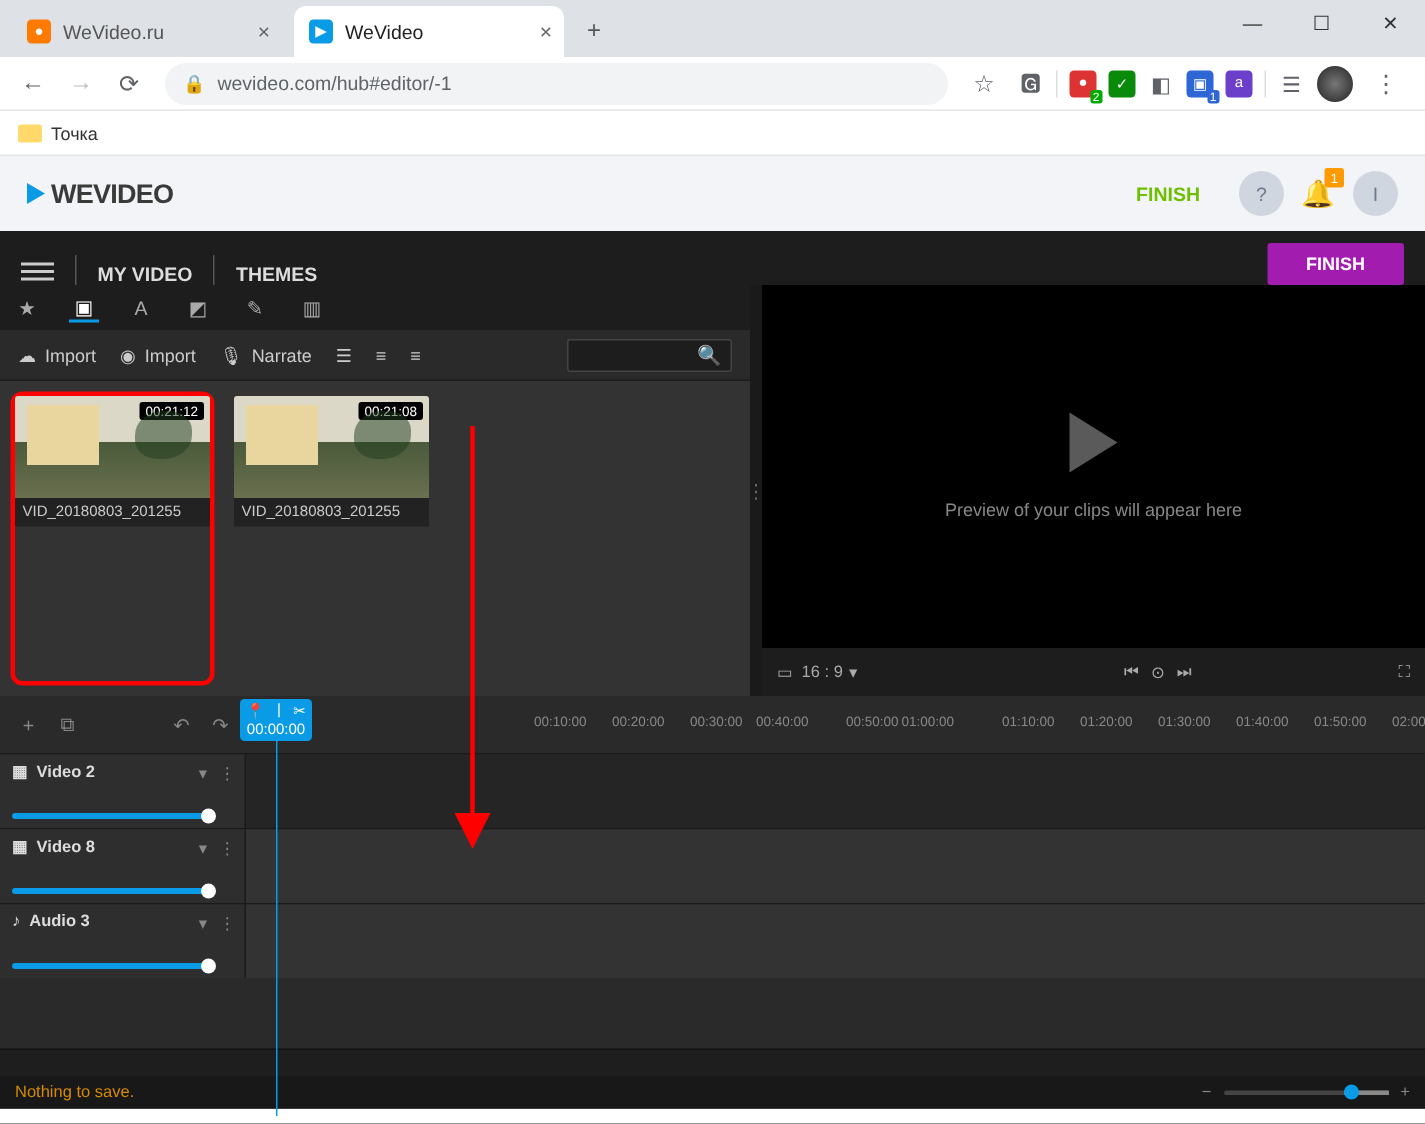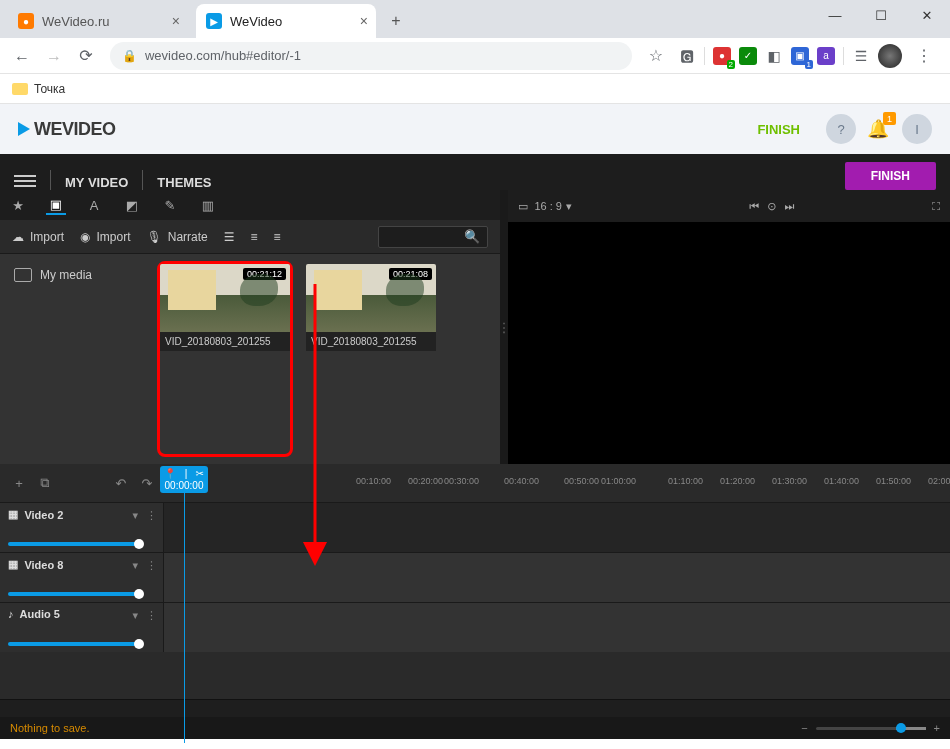--- a/index.html
+++ b/index.html
@@ -198,44 +198,42 @@
             <span>Narrate</span>
           </div>
         <div class="ab">☰</div>
         <div class="ab">≡</div>
         <div class="ab">≡</div>
         <div class="srch">
             <span>🔍</span>
           </div>
       </div>
       <div class="mediabody">
-        <div class="sidefold">
-          <div class="fold">
-            <div class="foldicon"></div>
-            <span>My media</span>
-          </div>
-        </div>
         <div class="clips">
           <div class="clip hl">
             <div class="thumb">
                 <span class="dur">00:21:12</span>
               </div>
             <div class="clipname">VID_20180803_201255</div>
           </div>
           <div class="clip">
             <div class="thumb">
                 <span class="dur">00:21:08</span>
               </div>
             <div class="clipname">VID_20180803_201255</div>
           </div>
         </div>
       </div>
     </div>
     <div class="resizer">⋮</div>
     <div class="preview">
+      <div class="pbody">
+        <div class="playtri"></div>
+        <div style="font-size:12px">Preview of your clips will appear here</div>
+      </div>
       <div class="pbar">
         <span style="margin-right:6px">▭</span>
         <span>16 : 9</span>
         <span style="margin-left:4px">▾</span>
         <div class="pbtns">
           <span>⏮</span>
           <span>⊙</span>
           <span>⏭</span>
         </div>
         <span>⛶</span>
@@ -253,21 +251,21 @@
         <div class="phicons">
             <span>📍</span>
             <span>|</span>
             <span>✂</span>
           </div>
         <div>00:00:00</div>
       </div>
       <div class="ruler" style="flex:1">
         <span style="left:32px">00:10:00</span>
         <span style="left:84px">00:20:00</span>
-        <span style="left:120px">00:30:00</span>
+        <span style="left:136px">00:30:00</span>
         <span style="left:180px">00:40:00</span>
         <span style="left:240px">00:50:00</span>
         <span style="left:277px">01:00:00</span>
         <span style="left:344px">01:10:00</span>
         <span style="left:396px">01:20:00</span>
         <span style="left:448px">01:30:00</span>
         <span style="left:500px">01:40:00</span>
         <span style="left:552px">01:50:00</span>
         <span style="left:604px">02:00:00</span>
 
@@ -299,21 +297,21 @@
               <span>⋮</span>
             </div>
           <div class="tslider"></div>
         </div>
         <div class="tbody"></div>
       </div>
       <div class="track a1">
         <div class="thead">
           <div class="tname">
               <span>♪</span>
-              <span>Audio 5</span>
+              <span>Audio 3</span>
             </div>
           <div class="tctrl">
               <span>▾</span>
               <span>⋮</span>
             </div>
           <div class="tslider"></div>
         </div>
         <div class="tbody"></div>
       </div>
     </div>

